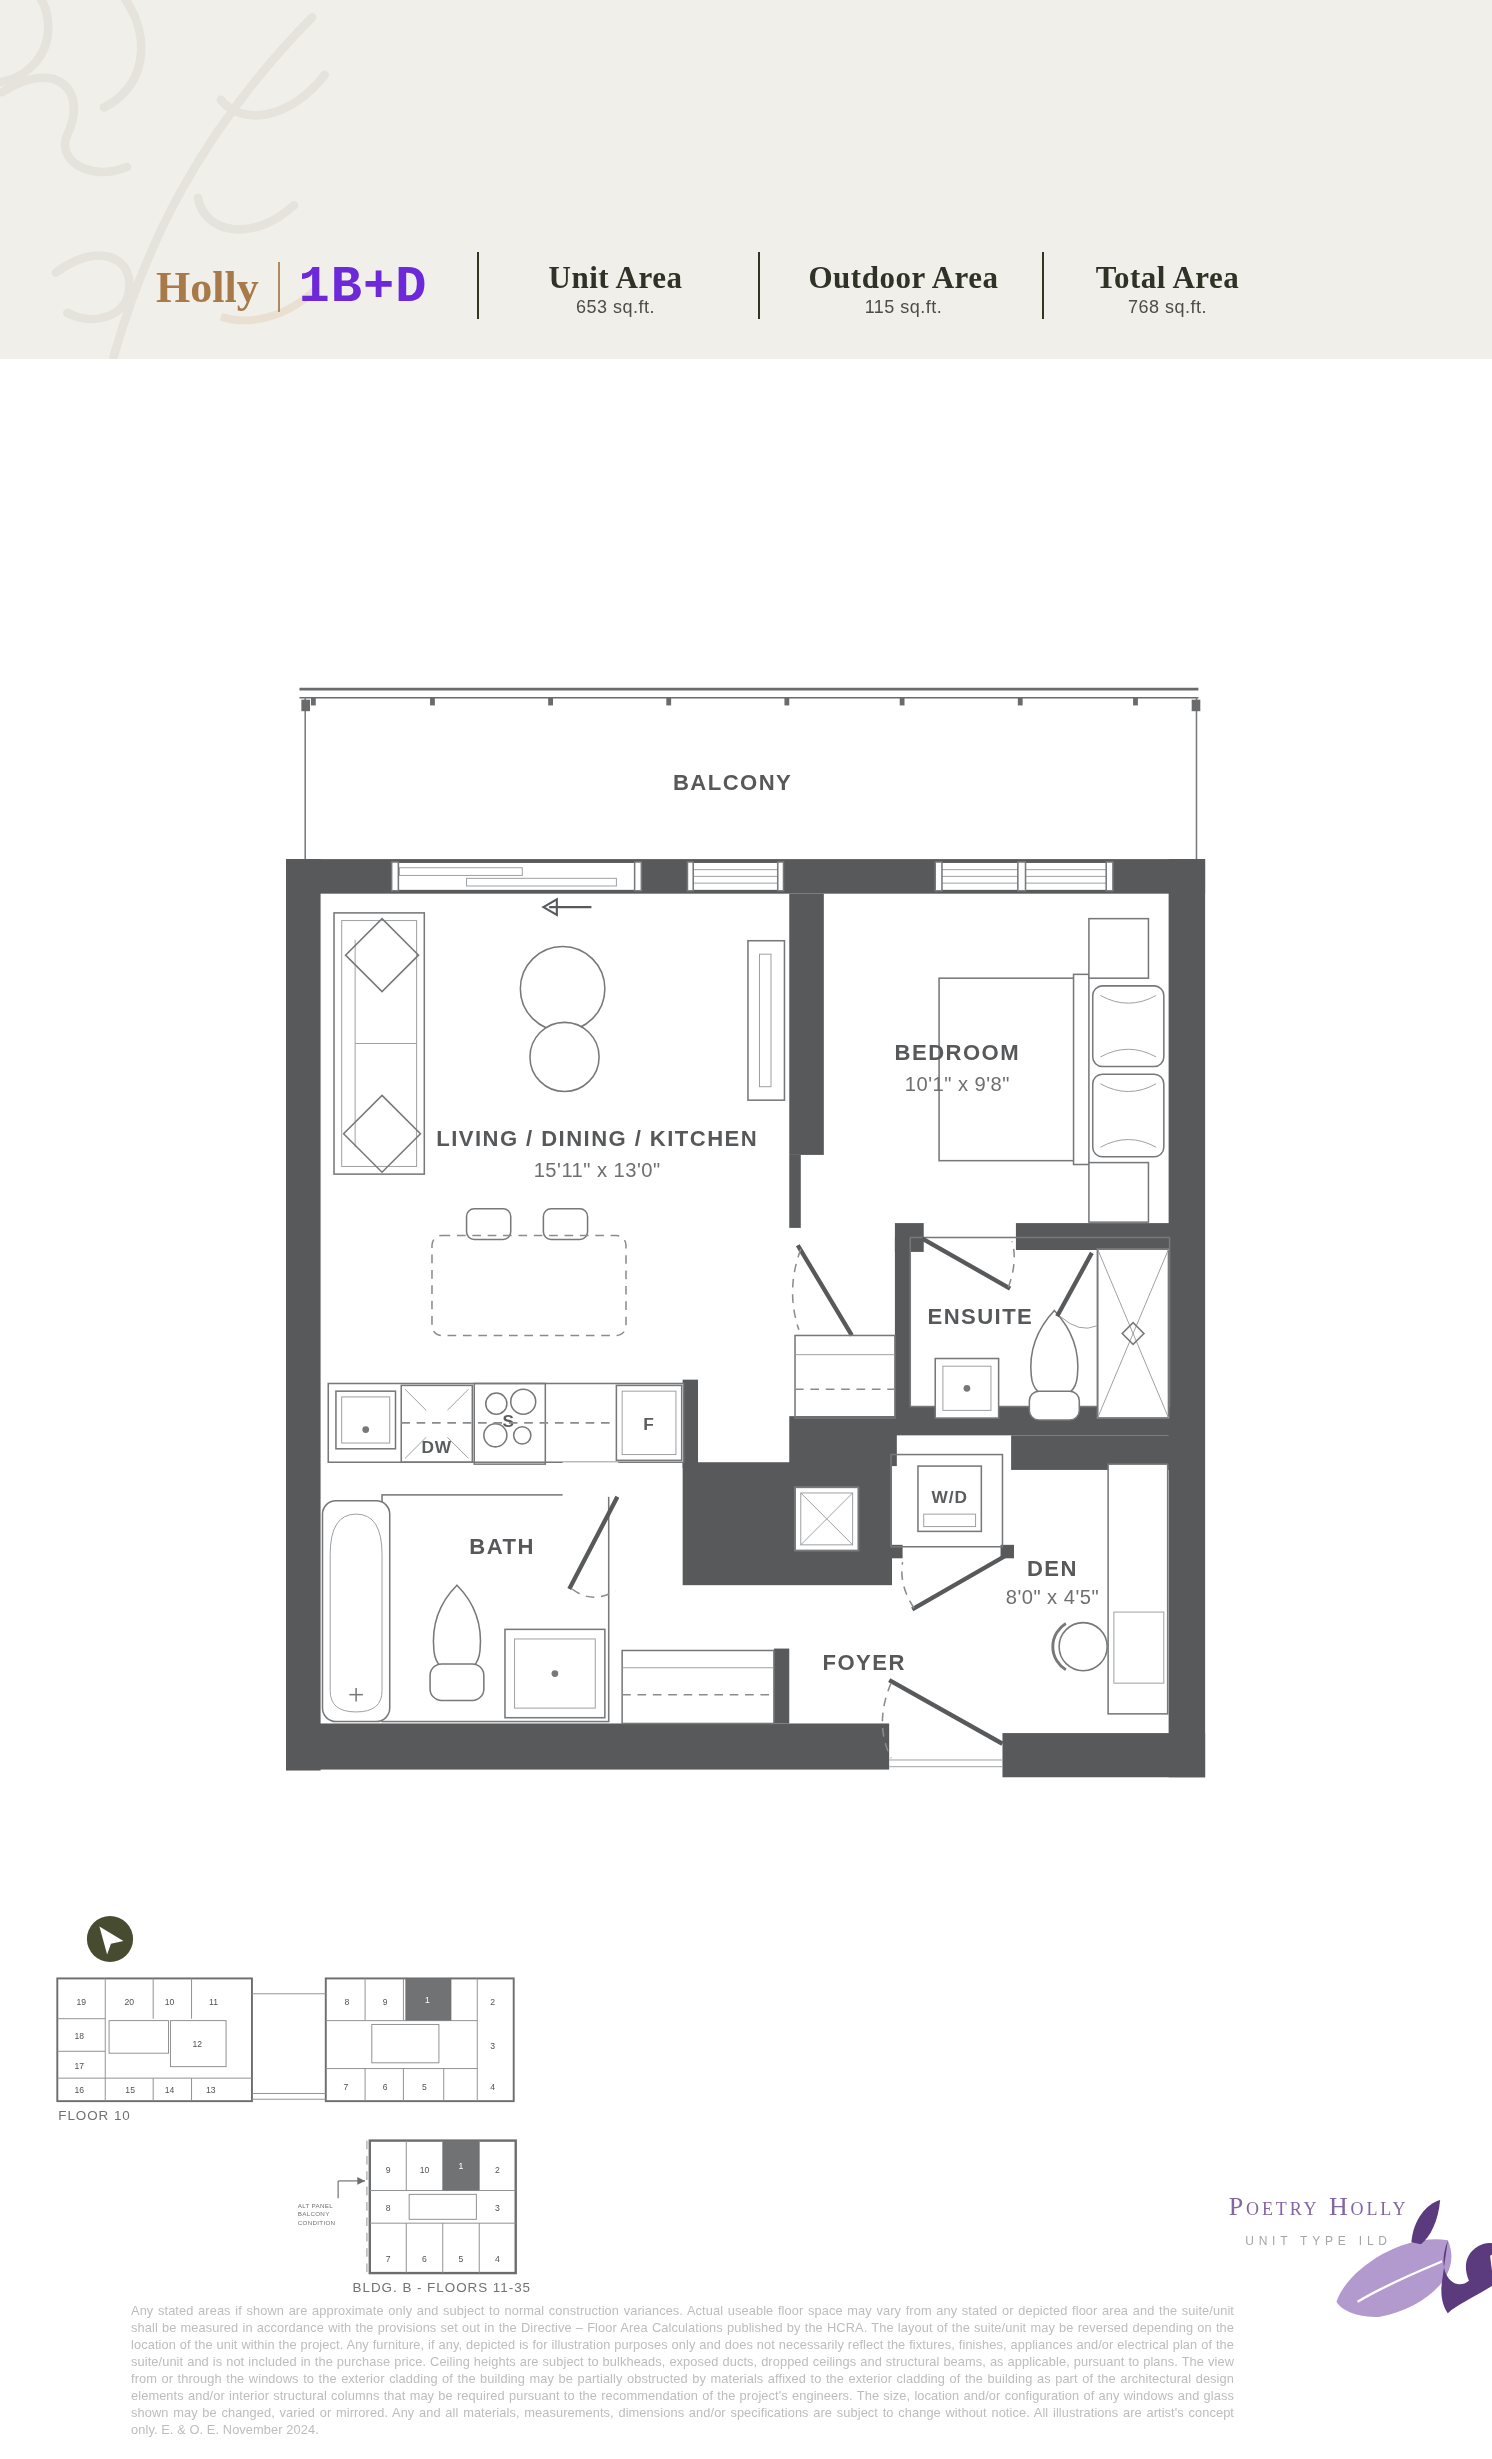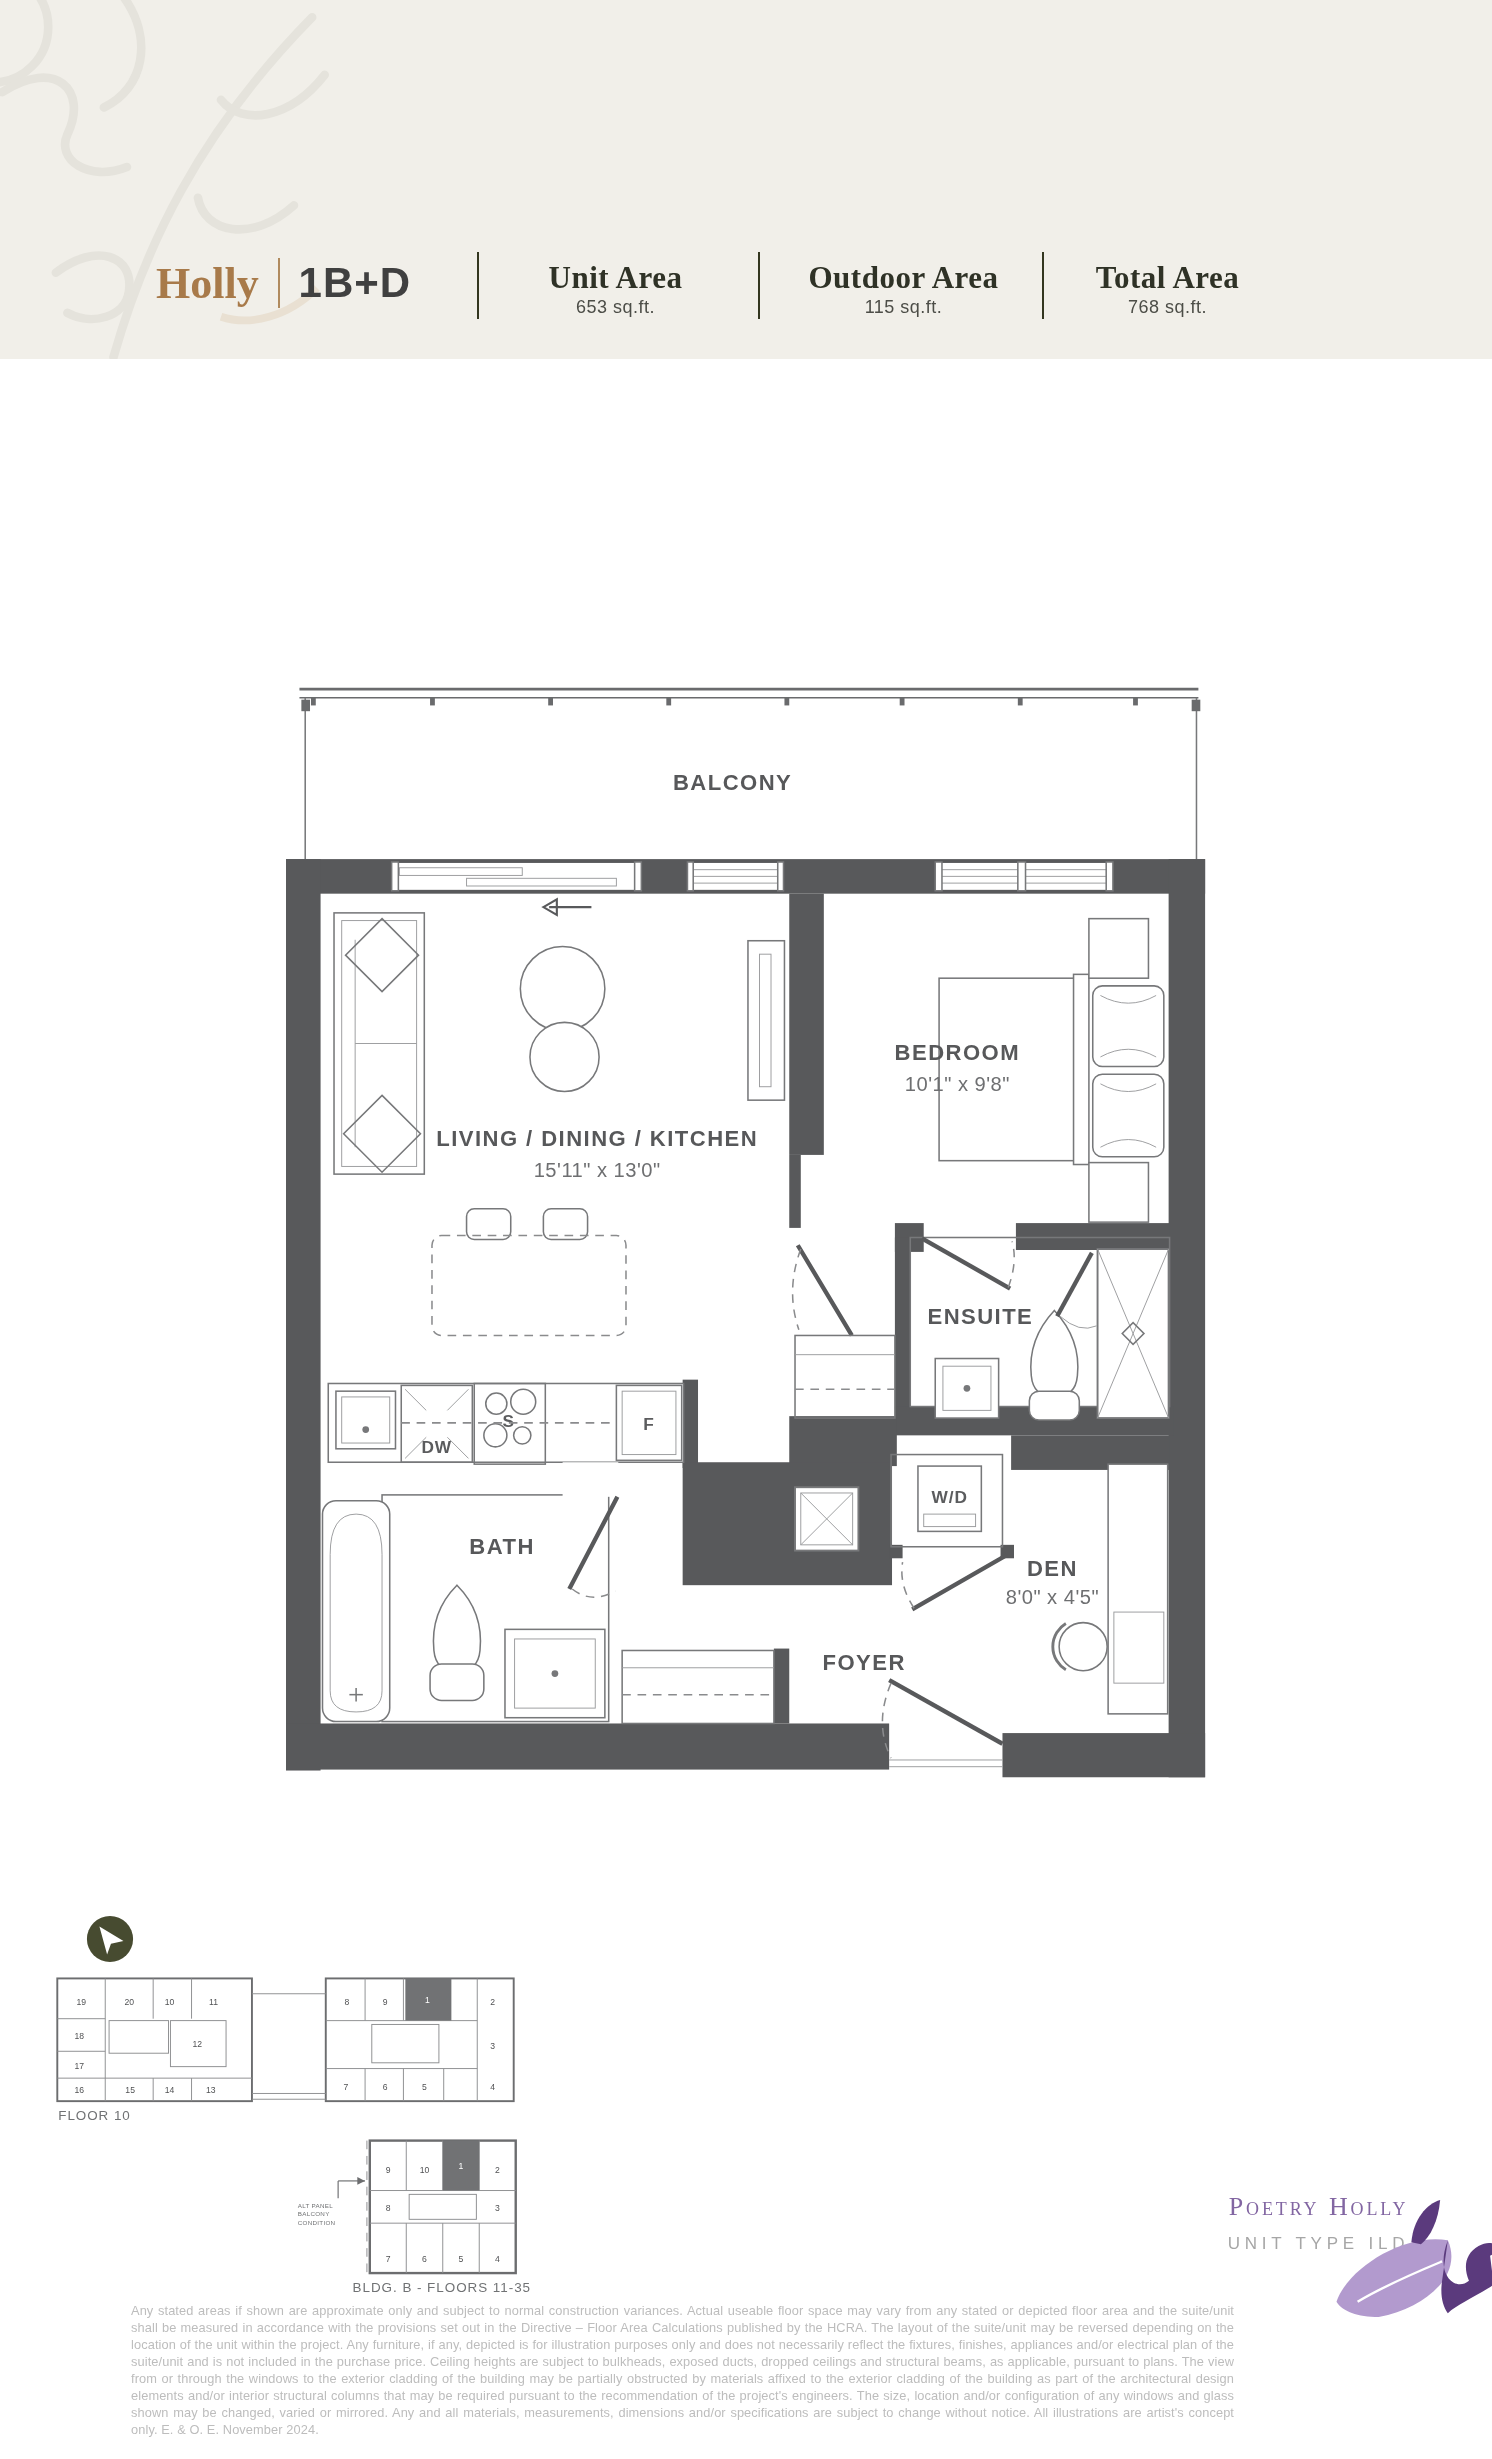--- a/index.html
+++ b/index.html
@@ -9,21 +9,21 @@
   #header{position:absolute;left:0;top:0;width:1493px;height:359px;background:#f1efe9;}
   #leaf-art{position:absolute;left:0;top:0;}
   #logo{position:absolute;left:0;top:25px;width:1493px;text-align:center;}
   #logo .mark{display:block;margin:0 auto 5.8px auto;}
   #logo .name{font-size:36px;font-weight:bold;letter-spacing:9.6px;color:#3c4029;}
   #logo .tag{font-size:22px;letter-spacing:6.7px;color:#3c4029;margin-top:1.9px;}
   #title-row{position:absolute;left:0;top:252px;width:1493px;height:77px;}
   #unit-title{position:absolute;left:156px;top:5.8px;display:flex;align-items:center;}
   #unit-title .nm{font-family:"Liberation Serif",serif;font-weight:bold;font-size:44px;color:#a87a4a;}
   #unit-title .bar{width:1.9px;height:50px;background:#b08a5e;margin:0 19px;}
-  #unit-title .tp{font-family:Liberation Sans, sans-serif;font-weight:bold;font-size:42px;color:#404040;letter-spacing:1px;}
+  #unit-title .tp{font-family:Liberation Mono, monospace;font-weight:bold;font-size:52px;color:#6d28d9;letter-spacing:1px;}
   .stat{position:absolute;top:7.7px;width:231px;text-align:center;}
   .stat .lb{font-family:"Liberation Serif",serif;font-weight:bold;font-size:31px;color:#2f3226;letter-spacing:0.5px;}
   .stat .vl{font-size:18px;color:#4c4d47;margin-top:1px;letter-spacing:0.5px;}
   .stat-div{position:absolute;top:0px;width:1.9px;height:67px;background:#33361f;}
   
   svg{position:absolute;}
   svg text{font-family:"Liberation Sans",sans-serif;}
   .wall{fill:#58595b;stroke:none;}
   .ln{stroke:#77787a;stroke-width:1.6;fill:none;}
   .lnw{stroke:#77787a;stroke-width:1.6;fill:#ffffff;}
@@ -38,21 +38,21 @@
   .kplabel{font-size:14px;fill:#707274;letter-spacing:1px;}
   .kpline{stroke:#6c6d6f;stroke-width:2;fill:#ffffff;}
   .kpline2{stroke:#8d8e90;stroke-width:1;fill:none;}
   .kpnote{font-size:6.5px;fill:#707274;letter-spacing:0.3px;}
   
   #disclaimer{position:absolute;left:83px;top:2302px;width:1103px;
       font-size:12.8px;line-height:1.33;color:#bdbdbd;letter-spacing:0.1px;text-align:justify;margin-left:48px;}
   #poetry{position:absolute;left:1203px;top:2200px;width:231px;text-align:center;}
   #poetry .pl-name{font-family:"Liberation Serif",serif;font-variant:small-caps;
       font-size:26px;letter-spacing:2.9px;color:#8266a2;margin-top:-7.7px;}
-  #poetry .pl-code{font-size:17px;letter-spacing:4.8px;color:#a6a6a6;margin-top:11.5px;}
+  #poetry .pl-code{font-size:12px;letter-spacing:4.8px;color:#a6a6a6;margin-top:11.5px;}
 </style>
 </head>
 <body>
 
 <div id="page">
 
   <div id="header">
     <svg id="leaf-art" width="346" height="359" viewBox="0 0 360 374">
       <g stroke="#e5e3dc" stroke-width="9" fill="none" stroke-linecap="round">
         <circle cx="-8" cy="28" r="58"></circle>

